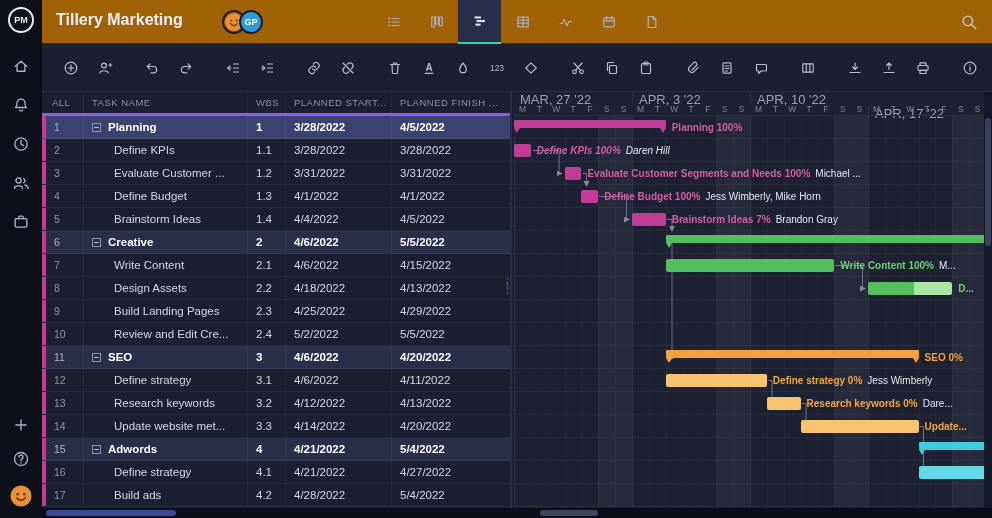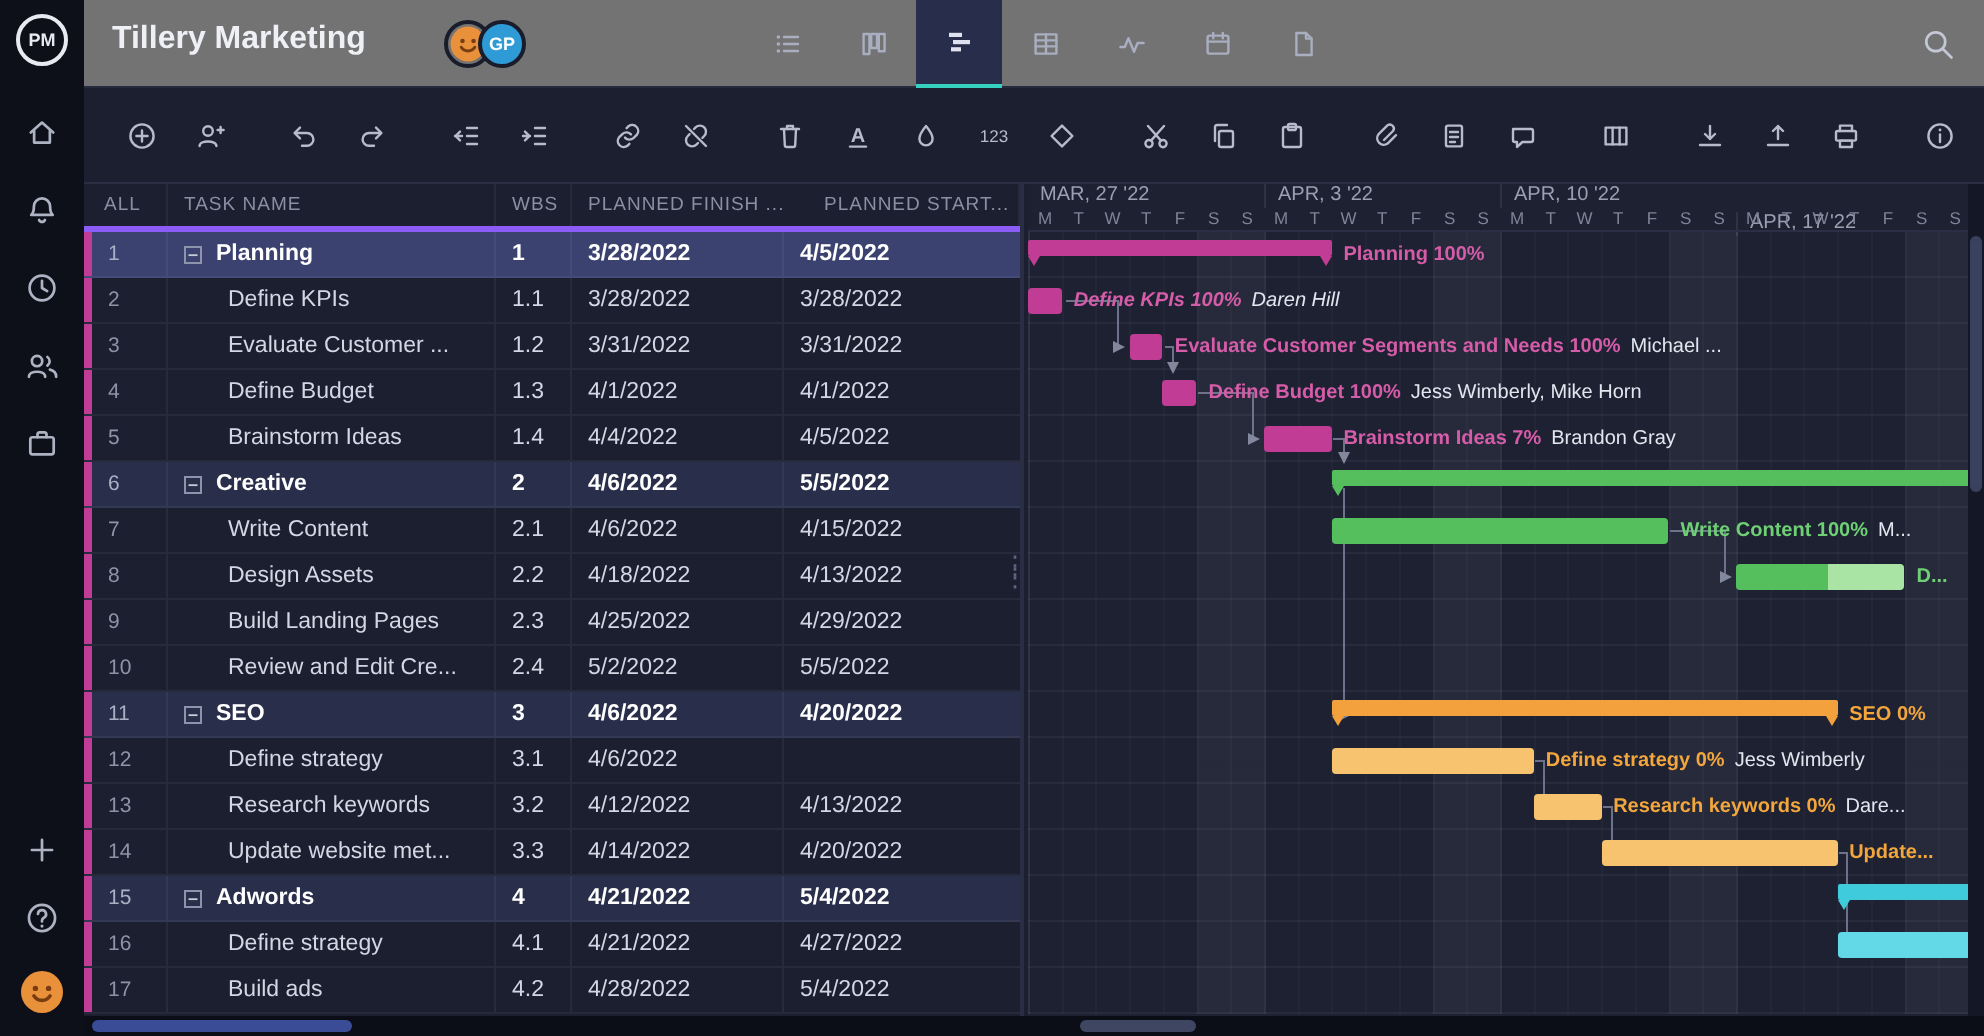--- a/index.html
+++ b/index.html
@@ -11,21 +11,21 @@
   .sidebar { position:absolute; left:0; top:0; width:42px; height:518px; background:#0e1019;
     display:flex; flex-direction:column; align-items:center; padding:7px 0 10px; z-index:5; }
   .logo { width:26px; height:26px; border:2px solid #e8eaf2; border-radius:50%; color:#e8eaf2;
     font-size:9px; font-weight:bold; display:flex; align-items:center; justify-content:center; }
   .side-nav { display:flex; flex-direction:column; gap:21px; margin-top:24px; }
   .side-item { width:18px; height:18px; color:#aeb3c4; cursor:pointer; }
   .side-bottom { margin-top:auto; display:flex; flex-direction:column; gap:16px; align-items:center; }
   .avatar-s { width:24px; height:24px; border-radius:50%; overflow:hidden; }
 
   
-  .topbar { position:absolute; left:42px; top:0; width:950px; height:44px; background:#737373;
+  .topbar { position:absolute; left:42px; top:0; width:950px; height:44px; background:#a16207;
     border-bottom:1px solid #262a3d; z-index:4; }
   .topbar h1 { position:absolute; left:14px; top:11px; font-size:16px; font-weight:600; color:#eef0f6; }
   .collab { position:absolute; left:180px; top:10px; display:flex; }
   .av { width:24px; height:24px; border-radius:50%; border:2px solid #191c2b; }
   .av.gp { margin-left:-7px; background:#2e9bd6; color:#fff; font-size:9px; font-weight:bold;
     display:flex; align-items:center; justify-content:center; }
   .views { position:absolute; left:330px; top:0; height:44px; display:flex; align-items:stretch; }
   .view-tab { width:43px; display:flex; align-items:center; justify-content:center; color:#a9aec0; cursor:pointer; }
   .view-tab .ic { width:16px; height:16px; }
   .view-tab.selected { background:#272d4a; border-bottom:2px solid #35d0c0; color:#dfe2ee; }
@@ -65,21 +65,21 @@
   .trow.parent .num { color:#aab0c4; font-weight:normal; }
   .trow.selected { background:#3c4270; }
   .exp { width:9px; height:9px; border:1px solid #8d93a8; color:#c7cbd9; font-size:9px; line-height:7px;
     text-align:center; margin-right:7px; flex:0 0 auto; }
   .splitter { position:absolute; right:-4px; top:50%; margin-top:-20px; color:#5d6380; font-size:13px;
     line-height:6px; cursor:col-resize; z-index:6; }
 
   
   .gantt-panel { position:absolute; left:472px; top:0; width:470px; height:100%; background:#1d2132; overflow:hidden; }
   .g-weeks { position:absolute; left:0; top:0; width:472px; height:12px; }
-  .g-weeks .wk { position:absolute; top:0; height:12px; font-size:10px; color:#9aa0b2; padding-left:6px;
+  .g-weeks .wk { position:absolute; top:0; height:12px; font-size:13px; color:#9aa0b2; padding-left:6px;
     border-left:1px solid rgba(255,255,255,0.08); white-space:nowrap; }
   .g-days { position:absolute; left:0; top:12px; width:472px; height:12px; border-bottom:1px solid #2b2f45; }
   .g-days .dy { position:absolute; top:0; width:17px; text-align:center; font-size:8.5px; color:#7e8496; }
   .g-body { position:absolute; left:0; top:24px; width:472px; height:391px; overflow:hidden;
     background-image:
       repeating-linear-gradient(90deg, rgba(255,255,255,0.055) 0 1px, transparent 1px 118px),
       repeating-linear-gradient(90deg, rgba(255,255,255,0.025) 0 1px, transparent 1px 16.857px),
       repeating-linear-gradient(90deg, transparent 0 84.29px, rgba(255,255,255,0.04) 84.29px 118px),
       repeating-linear-gradient(180deg, transparent 0 22px, rgba(255,255,255,0.045) 22px 23px); }
   .connectors { position:absolute; left:0; top:0; width:472px; height:391px; }
@@ -479,22 +479,22 @@
       </div>
     </div>
 
   <main class="content">
 
     <section class="table-panel">
       <div class="thead" id="thead">
           <div class="hc c0">ALL</div>
           <div class="hc c1">TASK NAME</div>
           <div class="hc c2">WBS</div>
+          <div class="hc c3">PLANNED START...</div>
           <div class="hc c4">PLANNED FINISH ...</div>
-          <div class="hc c3">PLANNED START...</div>
         </div>
       <div id="tbody">
           <div class="trow parent selected">
             <div class="cell num c0">1</div>
             <div class="cell name c1">
               <span class="exp">–</span>
               <span>Planning</span>
             </div>
             <div class="cell c2">1</div>
             <div class="cell c3">3/28/2022</div>
@@ -592,20 +592,21 @@
             <div class="cell c3">4/6/2022</div>
             <div class="cell c4">4/20/2022</div>
           </div>
           <div class="trow">
             <div class="cell num c0">12</div>
             <div class="cell name c1 child">
               <span>Define strategy</span>
             </div>
             <div class="cell c2">3.1</div>
             <div class="cell c3">4/6/2022</div>
+            <div class="cell c4">4/11/2022</div>
           </div>
           <div class="trow">
             <div class="cell num c0">13</div>
             <div class="cell name c1 child">
               <span>Research keywords</span>
             </div>
             <div class="cell c2">3.2</div>
             <div class="cell c3">4/12/2022</div>
             <div class="cell c4">4/13/2022</div>
           </div>

